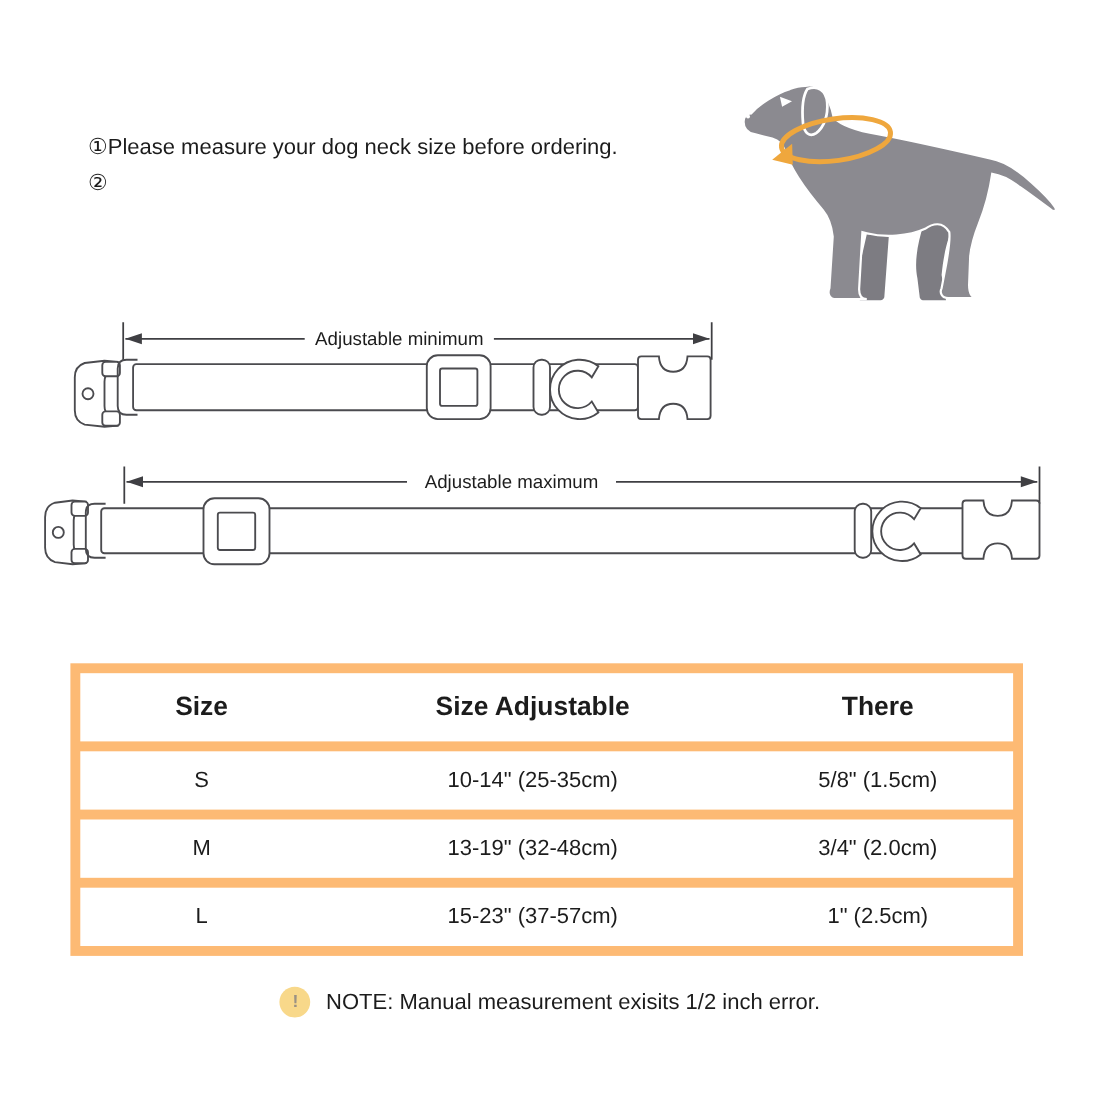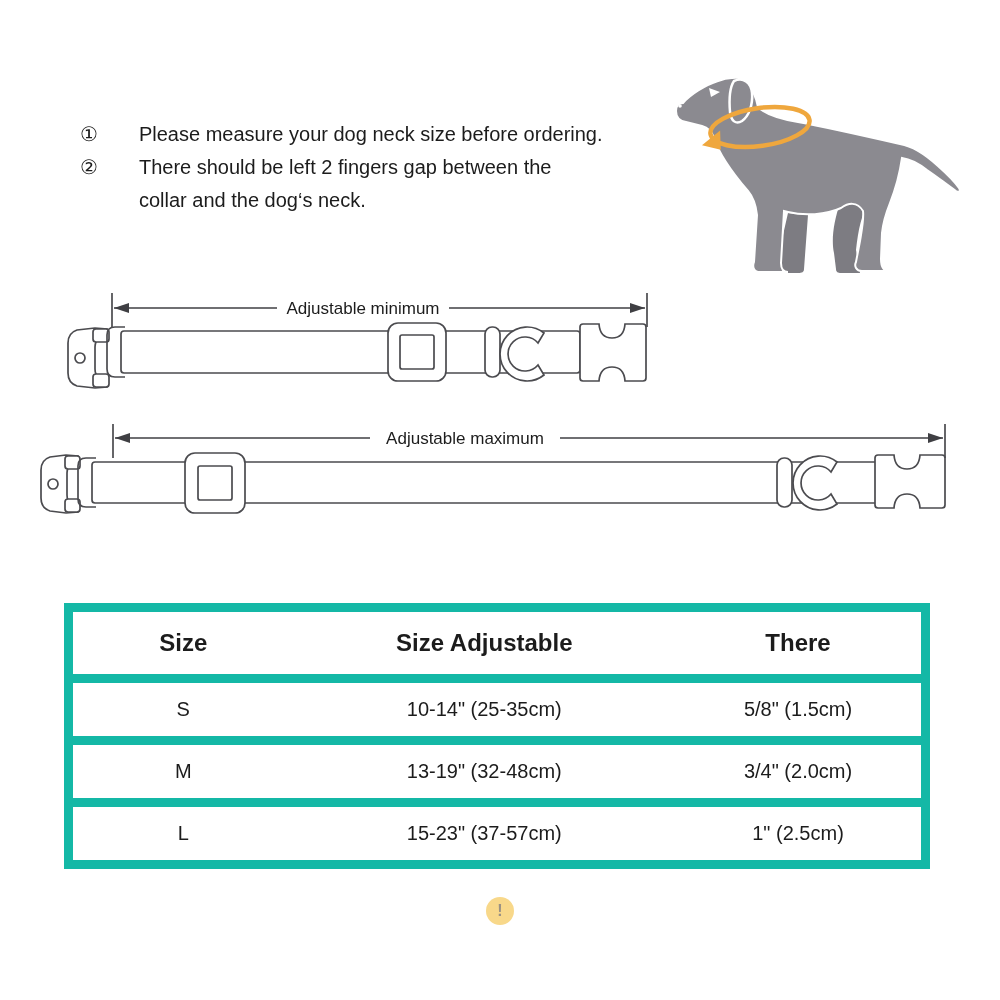--- a/index.html
+++ b/index.html
@@ -4,34 +4,34 @@
 <style>
   html,body{margin:0;padding:0;}
   body{
     width:1000px;height:1000px;position:relative;background:#ffffff;
     font-family:"Liberation Sans", sans-serif;color:#1c1c1c;overflow:hidden;
   }
   
   .instructions{position:absolute;left:80px;top:118px;width:620px;}
   .instr-item{display:flex;align-items:flex-start;font-size:20px;line-height:33px;}
   .instr-num{flex:0 0 auto;font-size:20px;}
-  .instr-lines{display:flex;flex-direction:column;margin-left:41px;}
+  .instr-lines{display:flex;flex-direction:column;}
   
   .dog-svg{position:absolute;left:650px;top:45px;}
   .collar1-svg{position:absolute;left:55px;top:283px;}
   .collar2-svg{position:absolute;left:30px;top:418px;}
   .dim-label{font-size:17px;fill:#1c1c1c;}
   .lineart{stroke:#4b4b4f;stroke-width:1.7;fill:#ffffff;}
   .lineart-n{stroke:#4b4b4f;stroke-width:1.7;fill:none;}
   .dimline{stroke:#3f3f43;stroke-width:1.6;}
   .dimhead{fill:#3f3f43;}
   
   .size-table{
     position:absolute;left:64px;top:603px;width:866px;
-    background:#14b8a6;padding:9px;box-sizing:border-box;
+    background:#fdba74;padding:9px;box-sizing:border-box;
     display:flex;flex-direction:column;gap:9px;
   }
   .t-row{
     display:grid;grid-template-columns:26% 45% 29%;
     background:#ffffff;align-items:center;justify-items:center;
     height:53px;font-size:20px;
   }
   .t-row.t-header{height:62px;font-weight:bold;font-size:24px;}
   
   .note{
@@ -50,24 +50,20 @@
 
 <div class="instructions">
   <div class="instr-item">
     <span class="instr-num">①</span>
     <span class="instr-lines">
       <span>Please measure your dog neck size before ordering.</span>
     </span>
   </div>
   <div class="instr-item">
     <span class="instr-num">②</span>
-    <span class="instr-lines">
-      <span>There should be left 2 fingers gap between the</span>
-      <span>collar and the dog‘s neck.</span>
-    </span>
   </div>
 </div>
 
 <svg class="dog-svg" width="330" height="250" viewBox="0 0 330 250">
 
   <path fill="#7d7c82" d="M138,168 L158,170 L154,224 C154,227 152,228 148,228 L132,228 C129,228 128,225 129,222 L133,190 Z"></path>
   <path fill="#7d7c82" d="M190,158 C184,176 181,194 184,208 L186,224 C186,227 188,228 191,228 L210,228 L206,205 C208,185 212,168 218,160 Z"></path>
 
   <path fill="#8b8a90" stroke="#ffffff" stroke-width="2" d="M33,58
            C40,50 55,40 68,36 C73,34 78,33 82,33
@@ -176,13 +172,14 @@
     <div>L</div>
     <div>15-23" (37-57cm)</div>
     <div>1" (2.5cm)</div>
   </div>
 </div>
 
 <div class="note">
   <div class="note-icon">
     <span>!</span>
   </div>
+  <div class="note-text">NOTE: Manual measurement exisits 1/2 inch error.</div>
 </div>
 
 </body></html>

